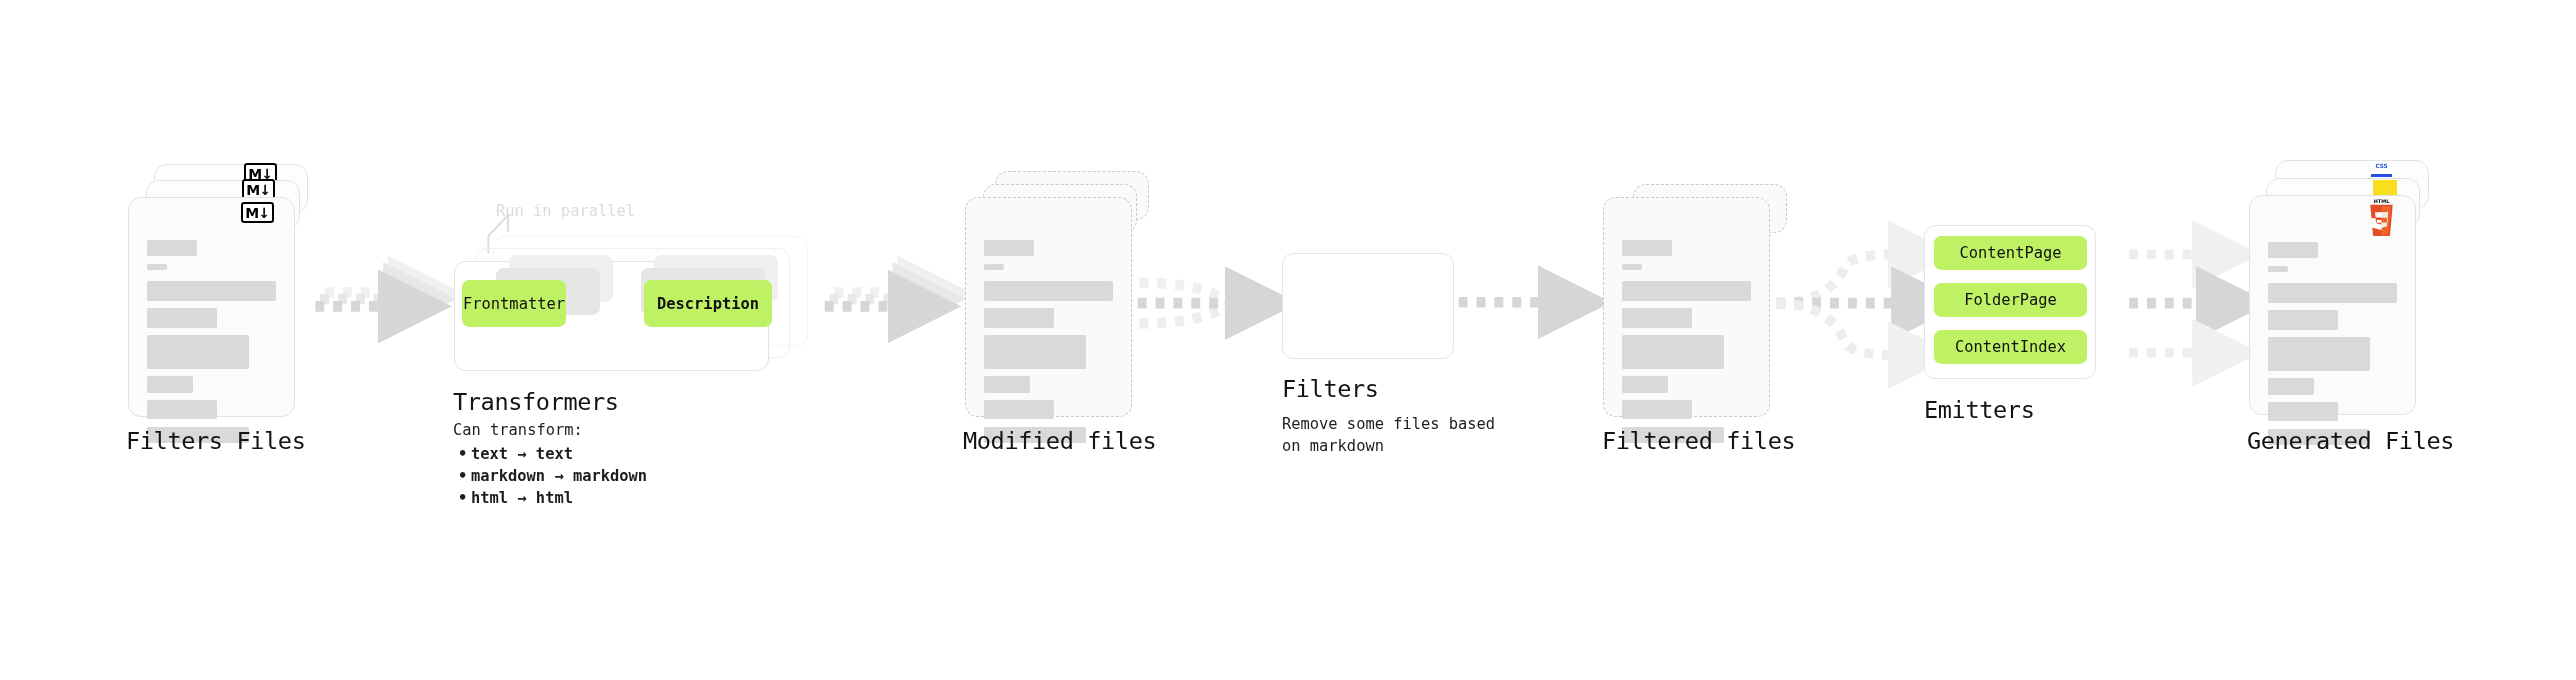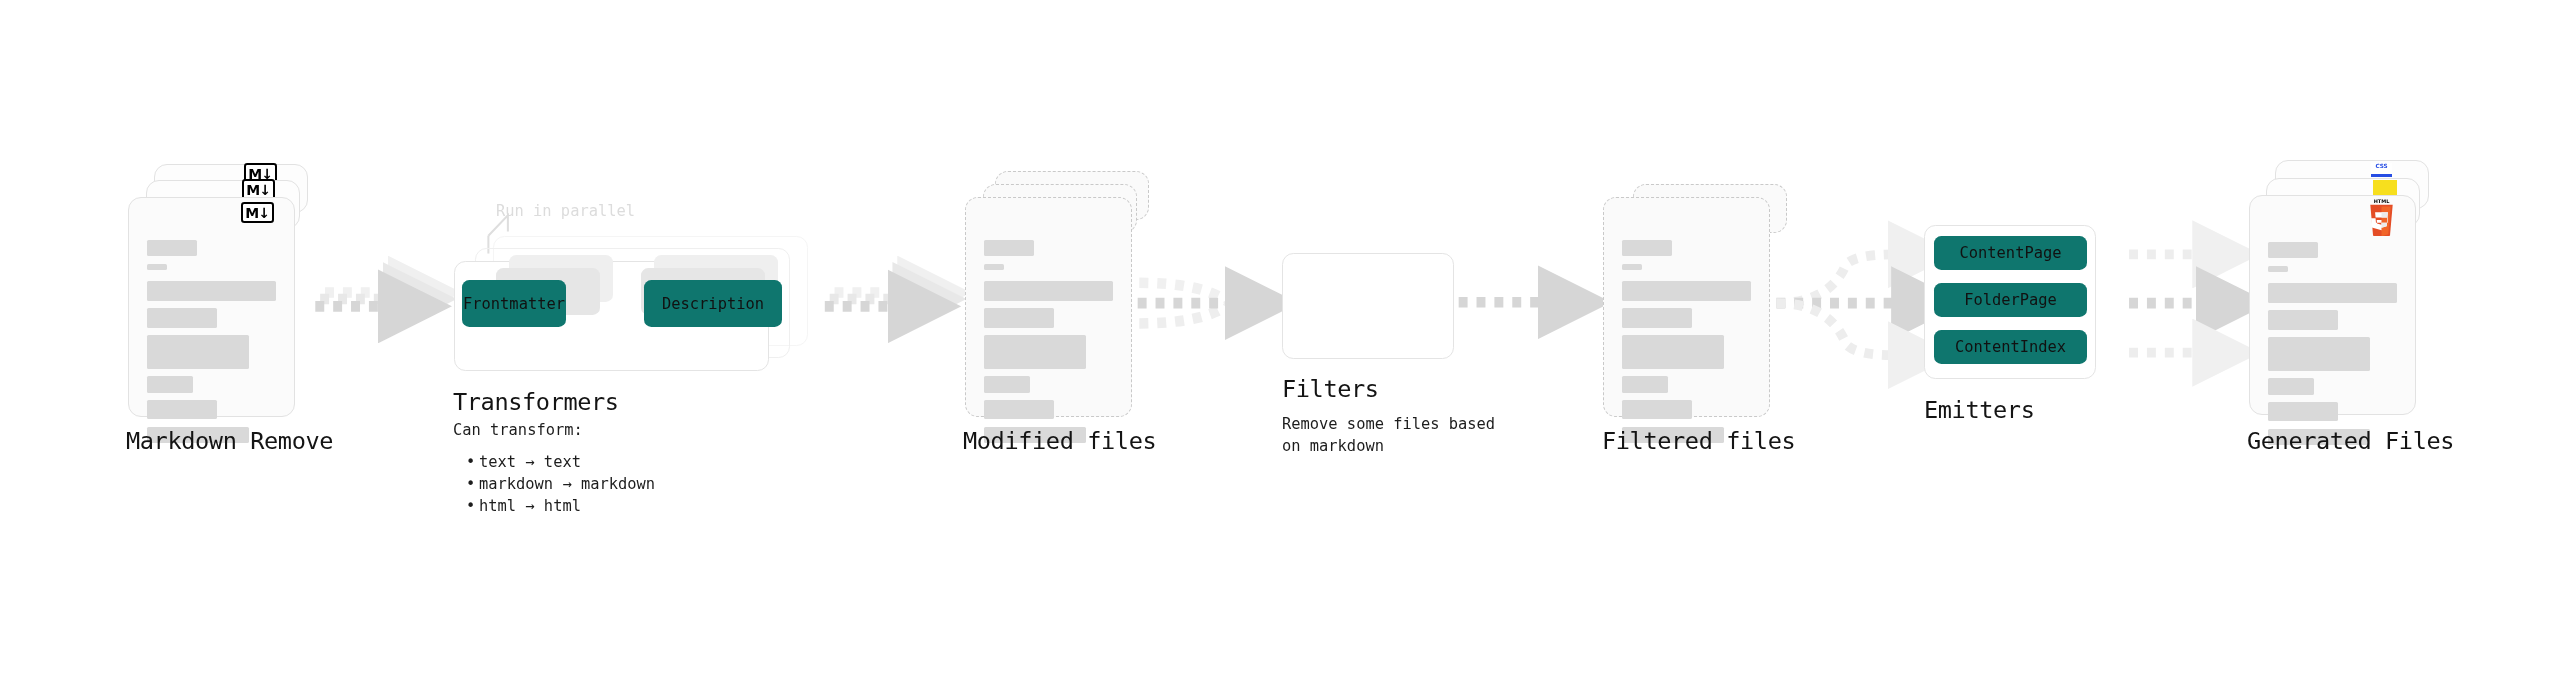--- a/index.html
+++ b/index.html
@@ -93,42 +93,42 @@
     color: #1d1d1d;
     white-space: pre-line;
   }
   .sub-list {
     position: absolute;
     font-family: "DejaVu Sans Mono", "Liberation Mono", monospace;
     font-size: 15.4px;
     line-height: 22px;
     color: #1d1d1d;
   }
-  .sub-list ul { margin: 8px; padding-left: 18px; list-style: none; }
+  .sub-list ul { margin: 0; padding-left: 18px; list-style: none; font-weight: bold; }
   .sub-list li { position: relative; white-space: nowrap; }
   .sub-list li:before {
     content: "\2022";
     position: absolute;
     left: -13px;
   }
 
   
   .groupbox {
     position: absolute;
     border: 1.6px solid #e4e4e4;
     border-radius: 11.4px;
     background: #ffffff;
     box-sizing: border-box;
   }
   .groupbox.ghost2 { border-color: #efefef; background: transparent; }
   .groupbox.ghost3 { border-color: #f5f5f5; background: transparent; }
 
   .pill {
     position: absolute;
-    background: #0f766e;
+    background: #bef264;
     border-radius: 7.3px;
     color: #111;
     font-family: "DejaVu Sans Mono", "Liberation Mono", monospace;
     font-size: 15.4px;
     display: flex;
     align-items: center;
     justify-content: center;
     box-sizing: border-box;
     white-space: nowrap;
   }
@@ -228,36 +228,36 @@
         <div class="bar h24" style="width:100%; height:19.5px;"></div>
         <div class="bar h24" style="width:54%; height:19.5px;"></div>
         <div class="bar h42" style="width:79%;"></div>
         <div class="bar h20" style="width:36%;"></div>
         <div class="bar h24" style="width:54%; height:19.5px;"></div>
         <div class="bar h20" style="width:79%;"></div>
       </div>
     </div>
     <div class="badge md-badge" style="left:241px; top:202px;"><span>M</span>↓</div>
   </div>
-  <div class="title" style="left:126px; top:427px;">Markdown Remove</div>
+  <div class="title" style="left:126px; top:427px;">Filters Files</div>
 
   <div class="runlabel" style="left:496px; top:202px;">Run in parallel</div>
 
   <div class="groupbox ghost3" style="left:493px; top:236px; width:315px; height:110px;"></div>
   <div class="groupbox ghost2" style="left:475px; top:248px; width:315px; height:110px;"></div>
   <div class="groupbox" style="left:454px; top:261px; width:315px; height:110px;"></div>
 
   <div class="pill g3" style="left:509px; top:255px; width:104px; height:47px;">x</div>
   <div class="pill g3" style="left:654px; top:255px; width:124px; height:47px;">x</div>
 
   <div class="pill g2" style="left:496px; top:268px; width:104px; height:47px;">x</div>
   <div class="pill g2" style="left:641px; top:268px; width:124px; height:47px;">x</div>
 
   <div class="pill" style="left:462px; top:280px; width:104px; height:47px;">Frontmatter</div>
-  <div class="pill" style="left:644px; top:280px; width:138px; height:47px;">Description</div>
+  <div class="pill" style="left:644px; top:280px; width:128px; height:47px;font-weight:bold;">Description</div>
 
   <div class="title" style="left:453px; top:388px;">Transformers</div>
   <div class="subtitle" style="left:453px; top:419px;">Can transform:</div>
   <div class="sub-list" style="left:453px; top:443px;">
     <ul>
       <li>text → text</li>
       <li>markdown → markdown</li>
       <li>html → html</li>
     </ul>
   </div>

